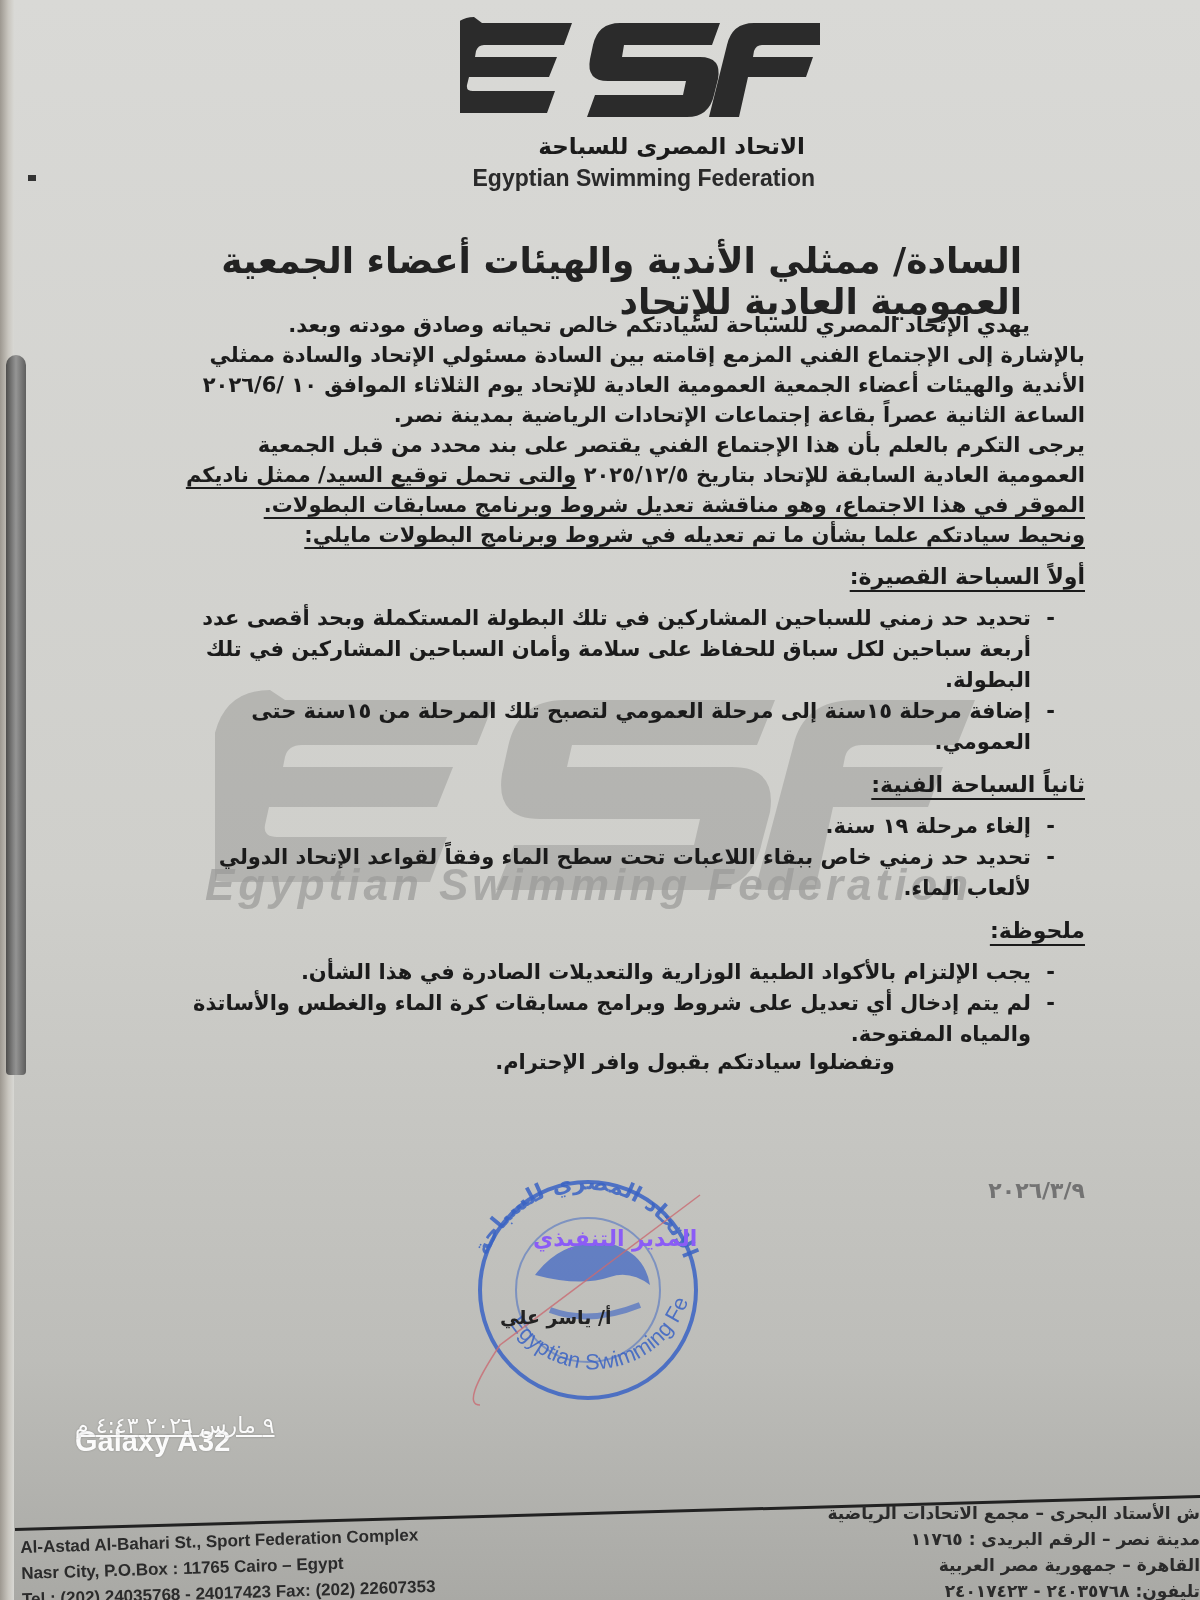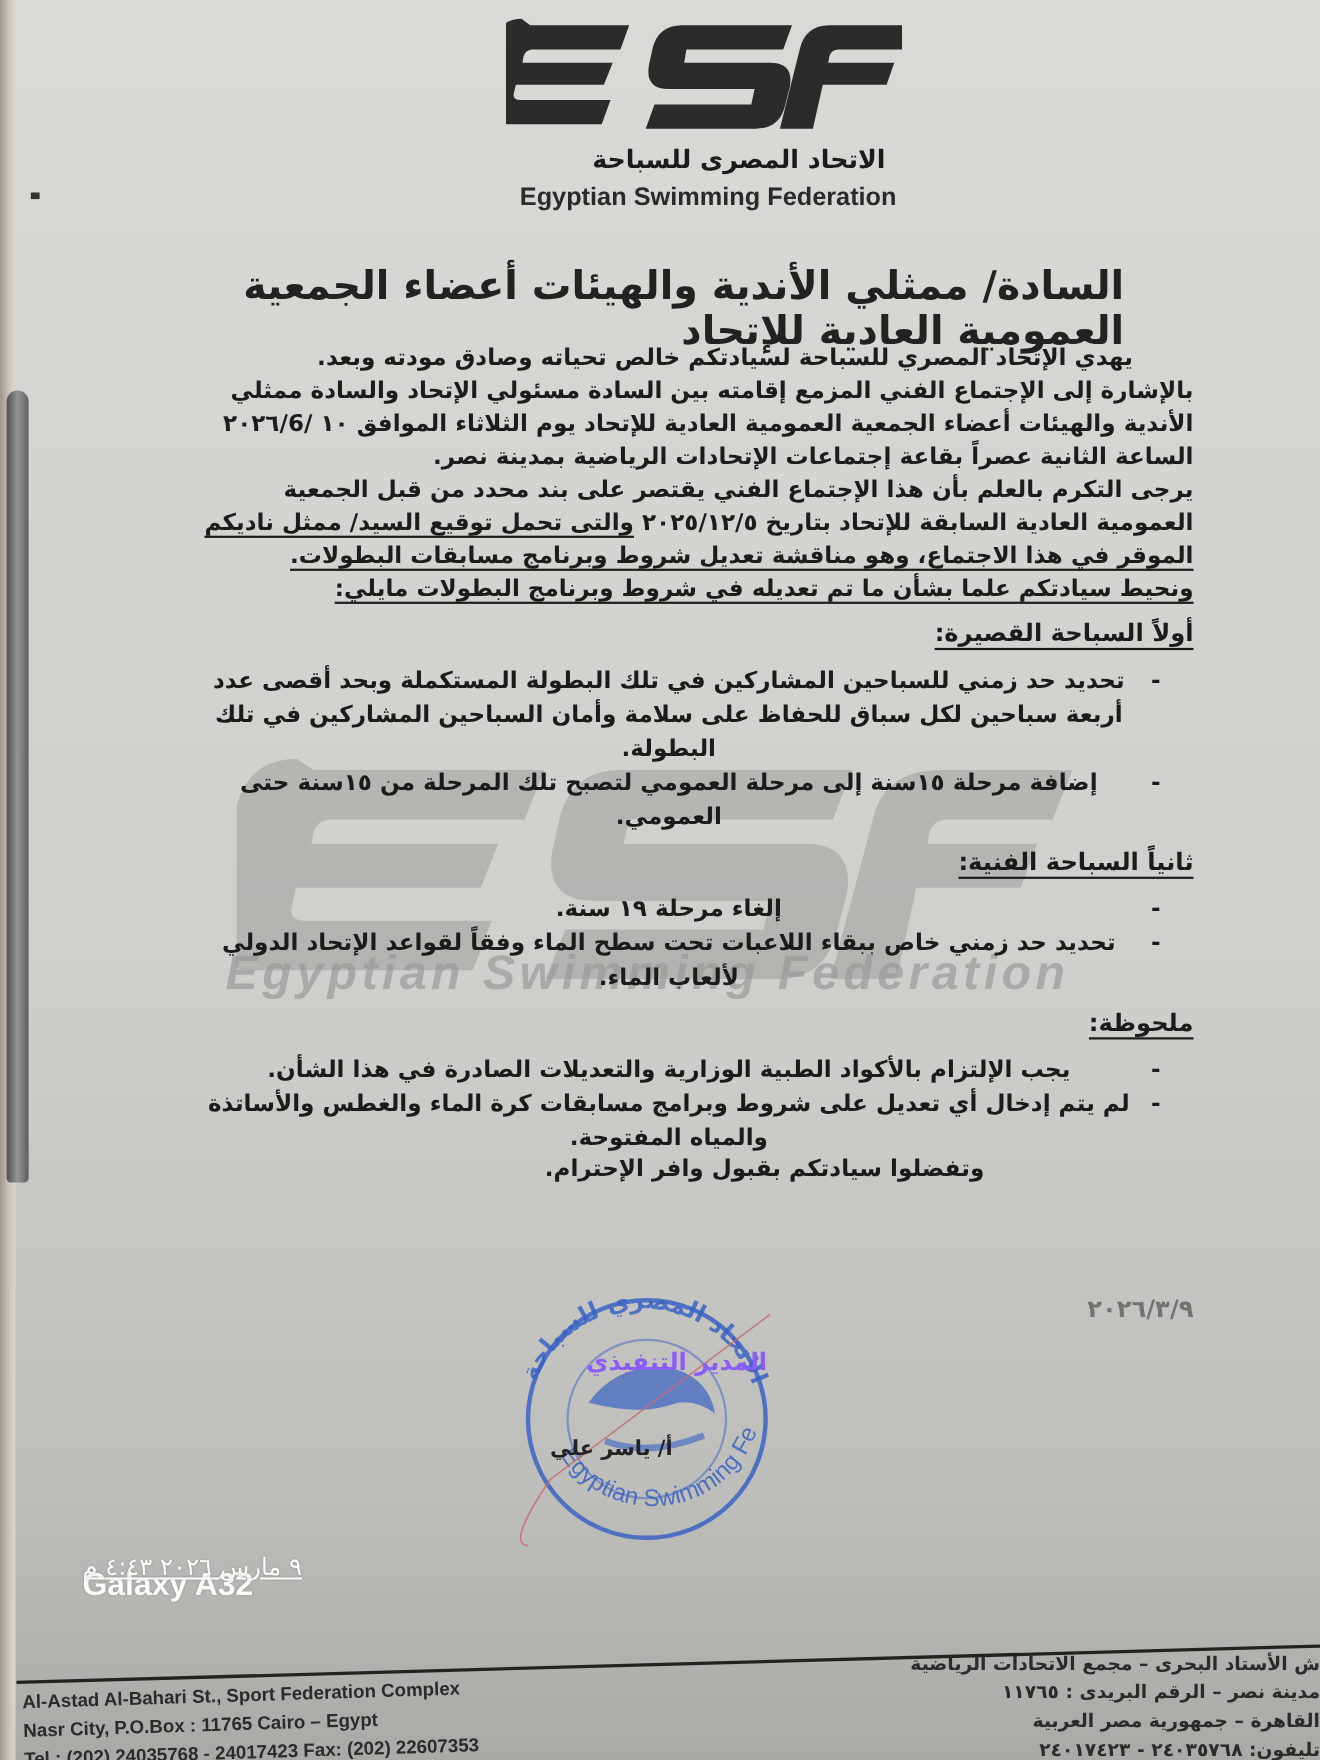--- a/index.html
+++ b/index.html
@@ -39,21 +39,21 @@
     font-weight:bold; font-style:italic; font-size:44px; color:#9a9a98; letter-spacing:4px; opacity:.7;
   }
 
   
   .doc { position:absolute; left:180px; width:900px; direction:rtl; text-align:right; font-family:"DejaVu Sans", sans-serif; }
   .addressee { top:240px; right:178px; left:auto; font-size:36px; font-weight:bold; color:#222; }
   .p { font-size:21px; font-weight:bold; line-height:30px; color:#1c1c1c; }
   .body-block { top:340px; right:115px; left:auto; width:900px; }
   .u { text-decoration:underline; text-underline-offset:5px; }
   .heading { font-size:22px; font-weight:bold; text-decoration:underline; text-underline-offset:6px; margin:14px 0; }
-  ul.items { list-style:none; margin:0; padding:0 30px 0 0;text-align:center; }
+  ul.items { list-style:none; margin:0; padding:0 30px 0 0; }
   ul.items li { position:relative; font-size:21px; font-weight:bold; line-height:31px; padding-right:24px; }
   ul.items li::before { content:"-"; position:absolute; right:0; top:0; }
   .closing { text-align:center; padding-left:120px; font-size:21px; font-weight:bold; }
 
   .date { position:absolute; top:1178px; right:115px; font-size:22px; font-weight:bold; direction:rtl; color:#737373; }
 
   .stamp { position:absolute; left:440px; top:1155px; width:300px; height:260px; }
   .sig-title { position:absolute; top:1226px; left:533px; font-size:22px; font-weight:bold; direction:rtl; color:#8b5cf6; }
   .sig-name { position:absolute; top:1306px; left:500px; font-size:19px; font-weight:bold; direction:rtl; color:#222; }
 

